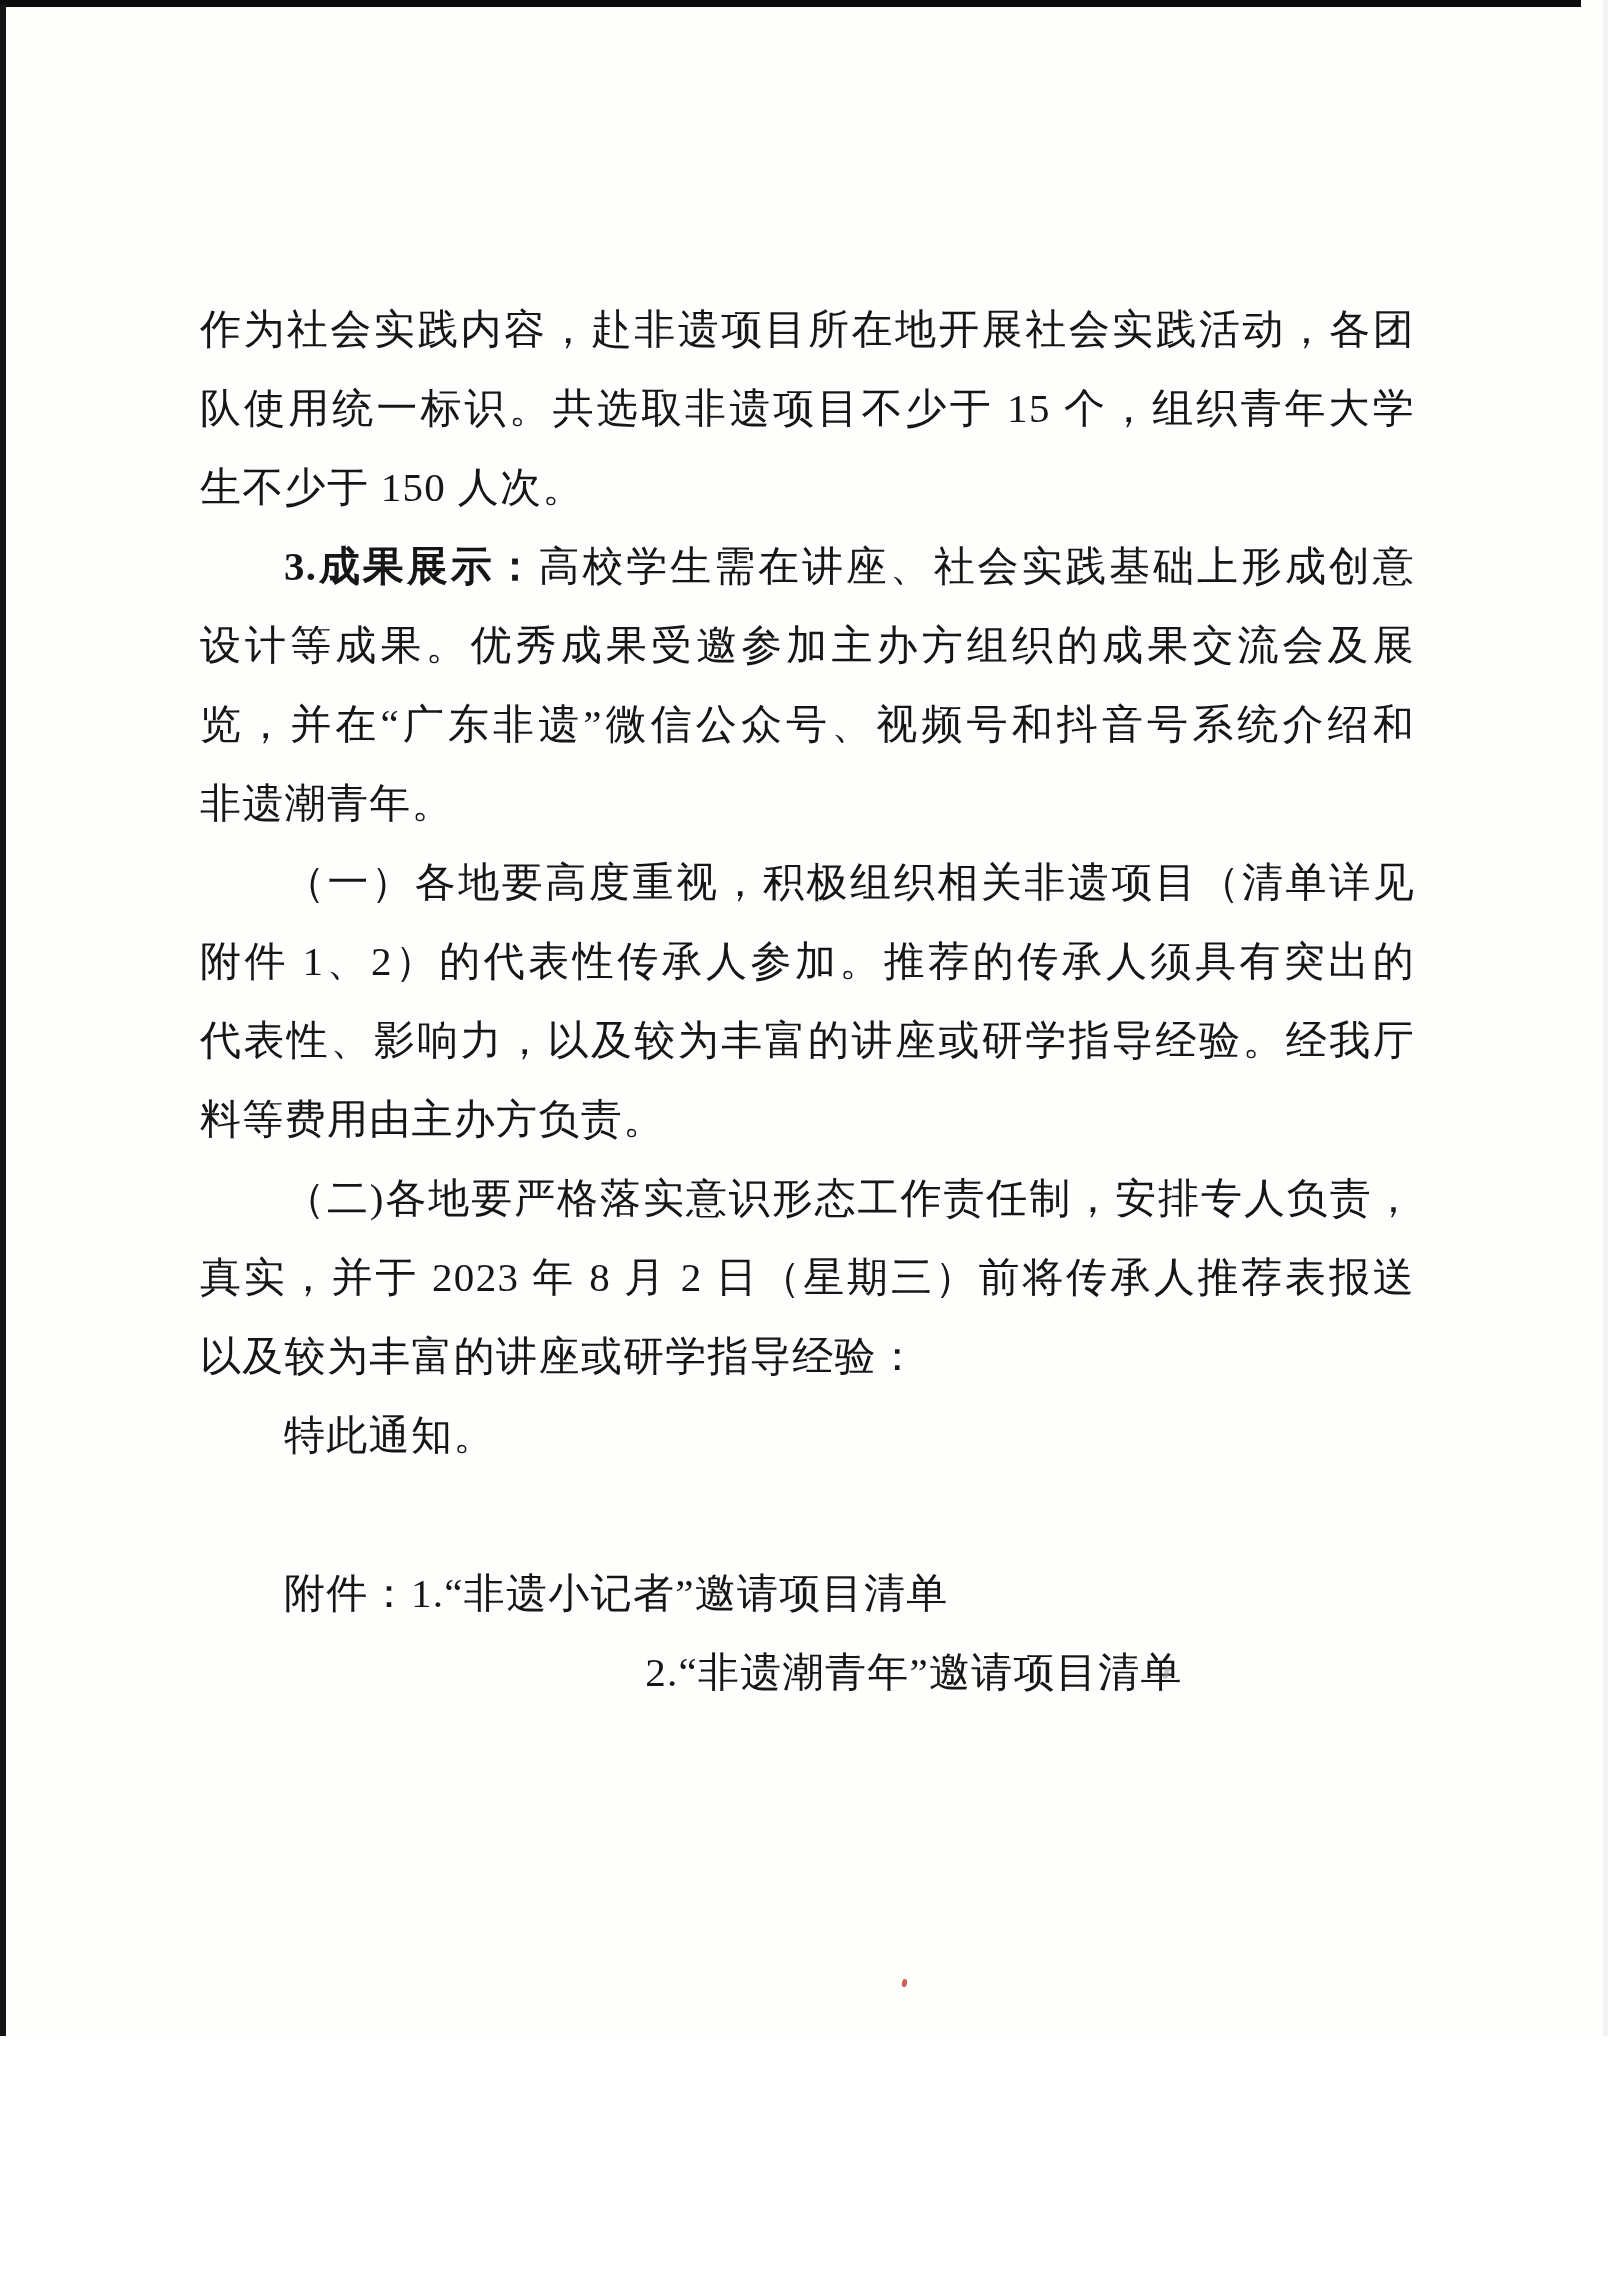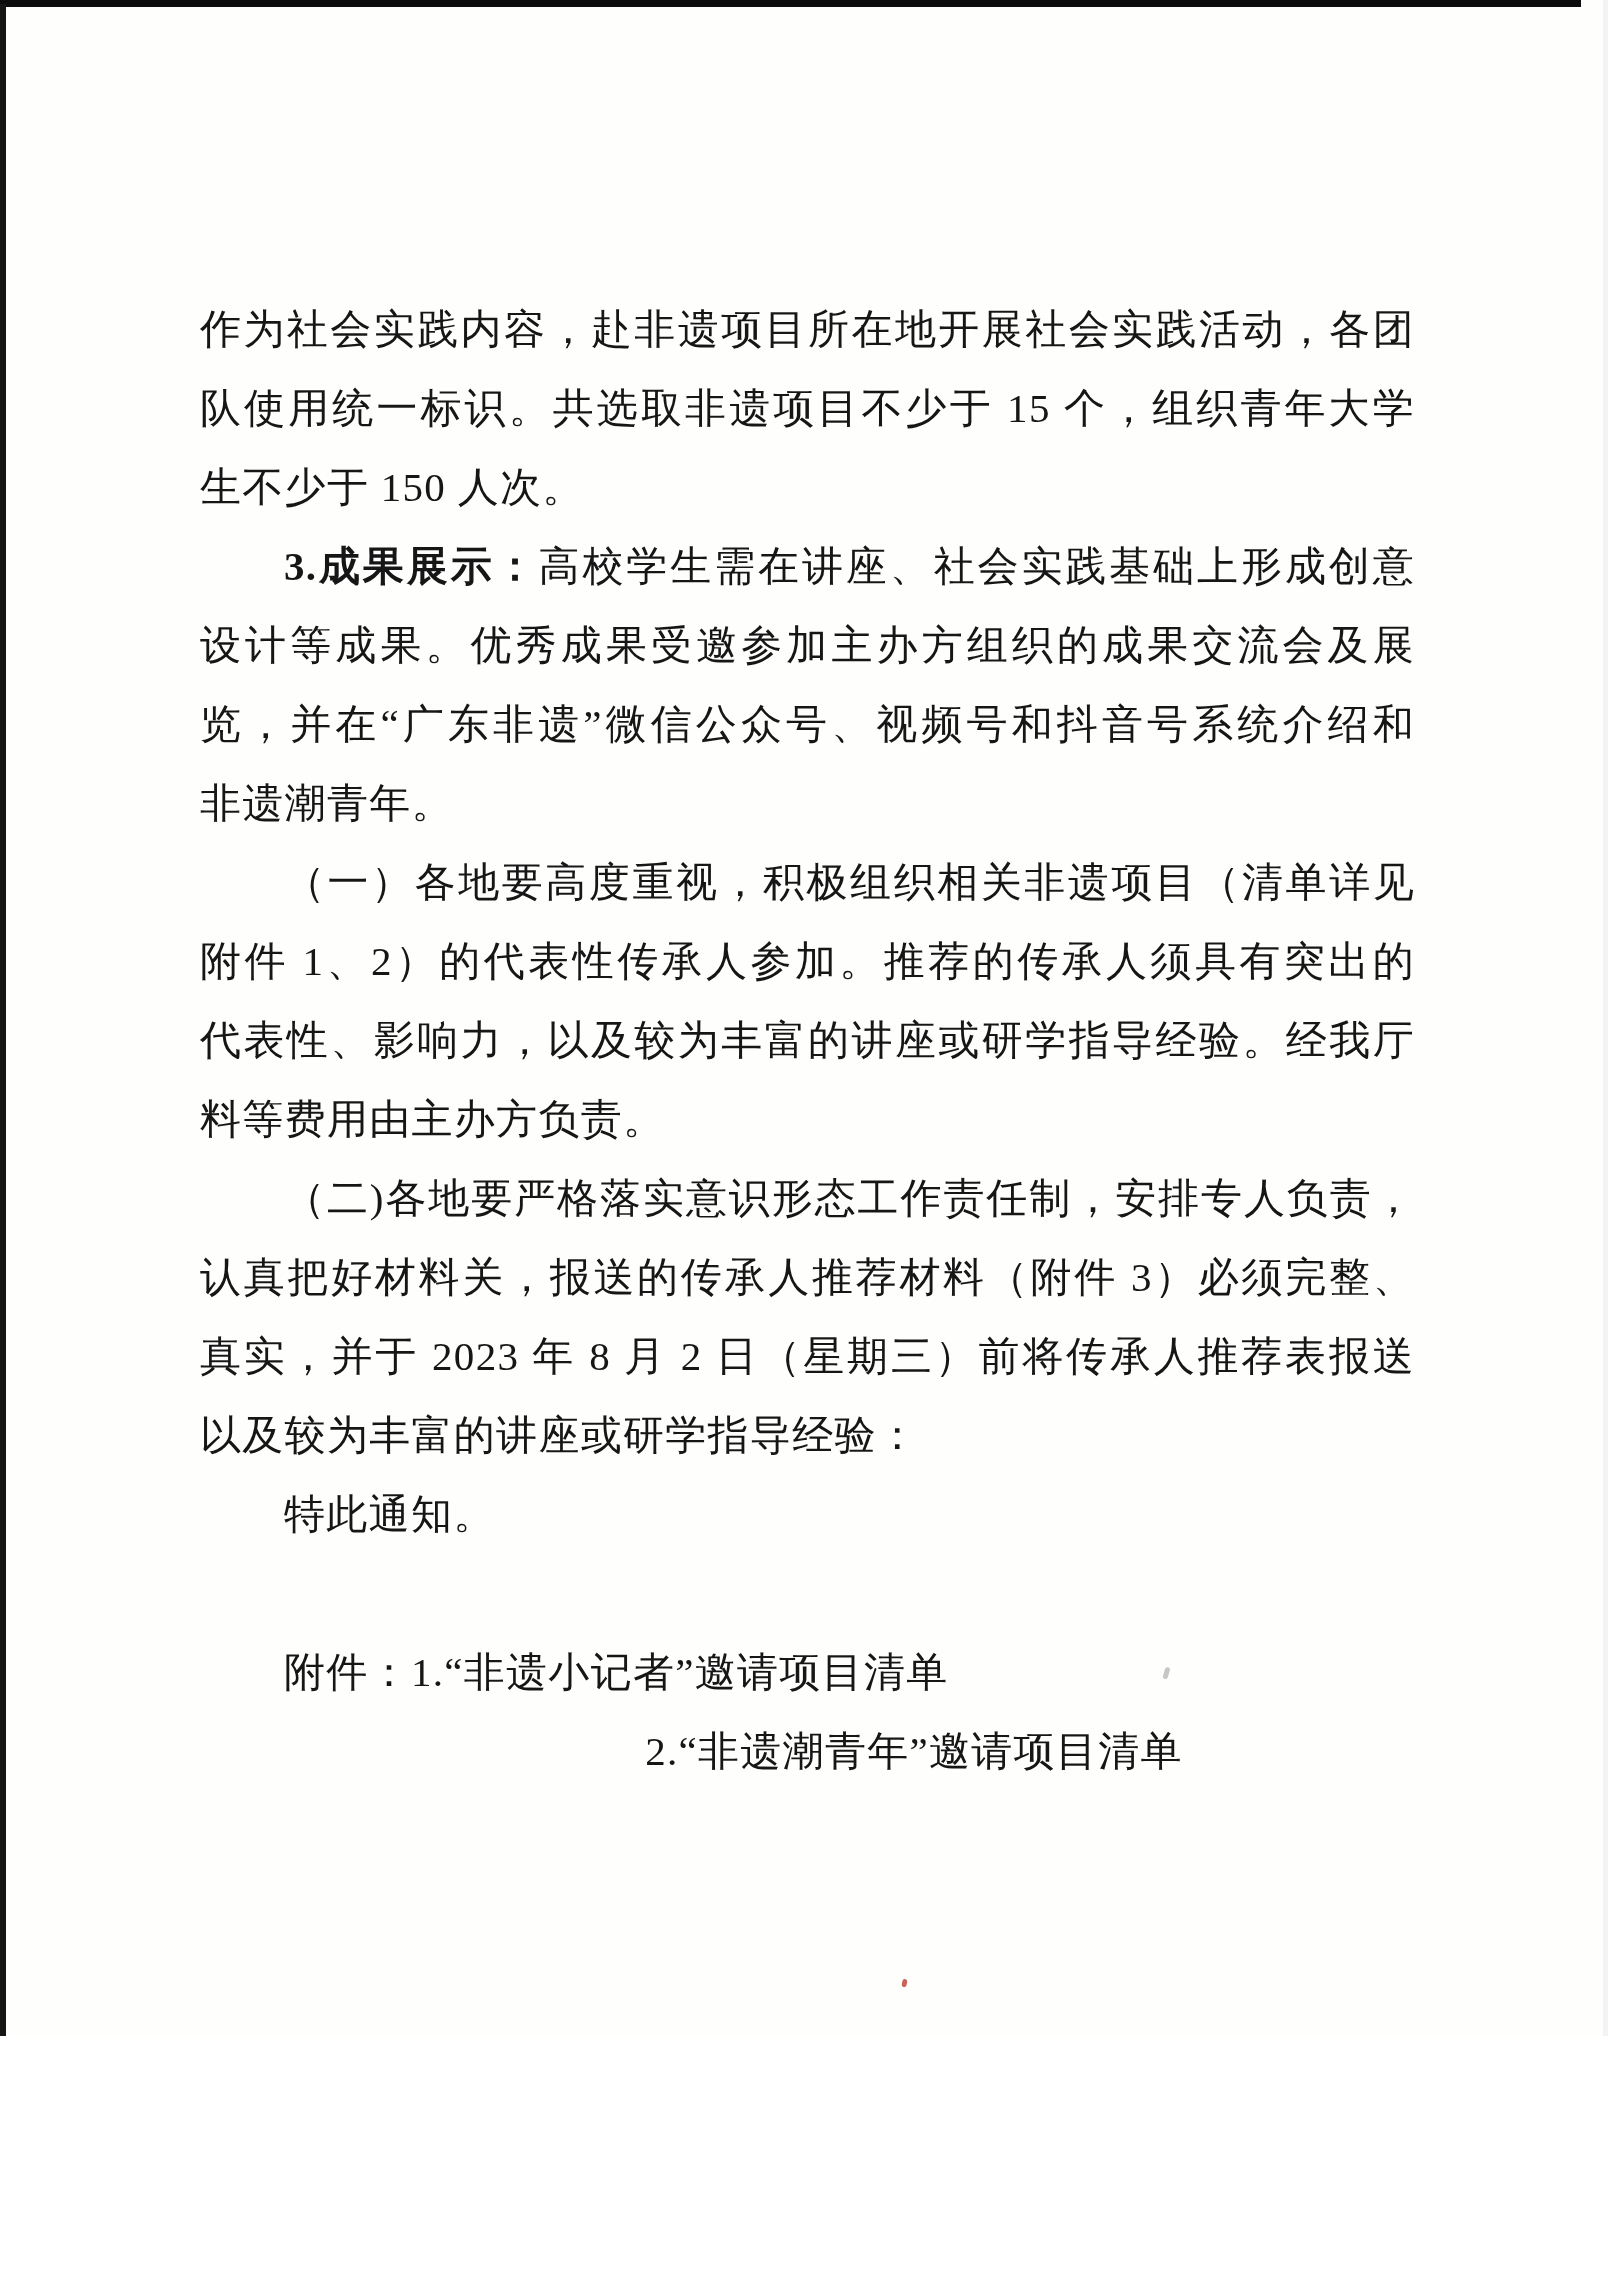--- a/index.html
+++ b/index.html
@@ -63,21 +63,20 @@
     <div class="line">生不少于 150 人次。</div>
     <div class="line ind j"><span class="b">3.成果展示：</span><span>高校学生需在讲座、社会实践基础上形成创意</span></div>
     <div class="line j">设计等成果。优秀成果受邀参加主办方组织的成果交流会及展</div>
     <div class="line j">览，并在“广东非遗”微信公众号、视频号和抖音号系统介绍和</div>
     <div class="line">非遗潮青年。</div>
     <div class="line ind j">（一）各地要高度重视，积极组织相关非遗项目（清单详见</div>
     <div class="line j">附件 1、2）的代表性传承人参加。推荐的传承人须具有突出的</div>
     <div class="line j">代表性、影响力，以及较为丰富的讲座或研学指导经验。经我厅</div>
     <div class="line">料等费用由主办方负责。</div>
     <div class="line ind j">（二)各地要严格落实意识形态工作责任制，安排专人负责，</div>
-    <div class="line j">认真把好材料关，报送的传承人推荐材料（附件 3）必须完整、</div>
     <div class="line j">真实，并于 2023 年 8 月 2 日（星期三）前将传承人推荐表报送</div>
     <div class="line">以及较为丰富的讲座或研学指导经验：</div>
     <div class="line ind">特此通知。</div>
     <div class="line blank"></div>
     <div class="line ind">附件：1.“非遗小记者”邀请项目清单</div>
     <div class="line ind2">2.“非遗潮青年”邀请项目清单</div>
   </div>
 
   <div class="footer">— 4 —</div>
 

